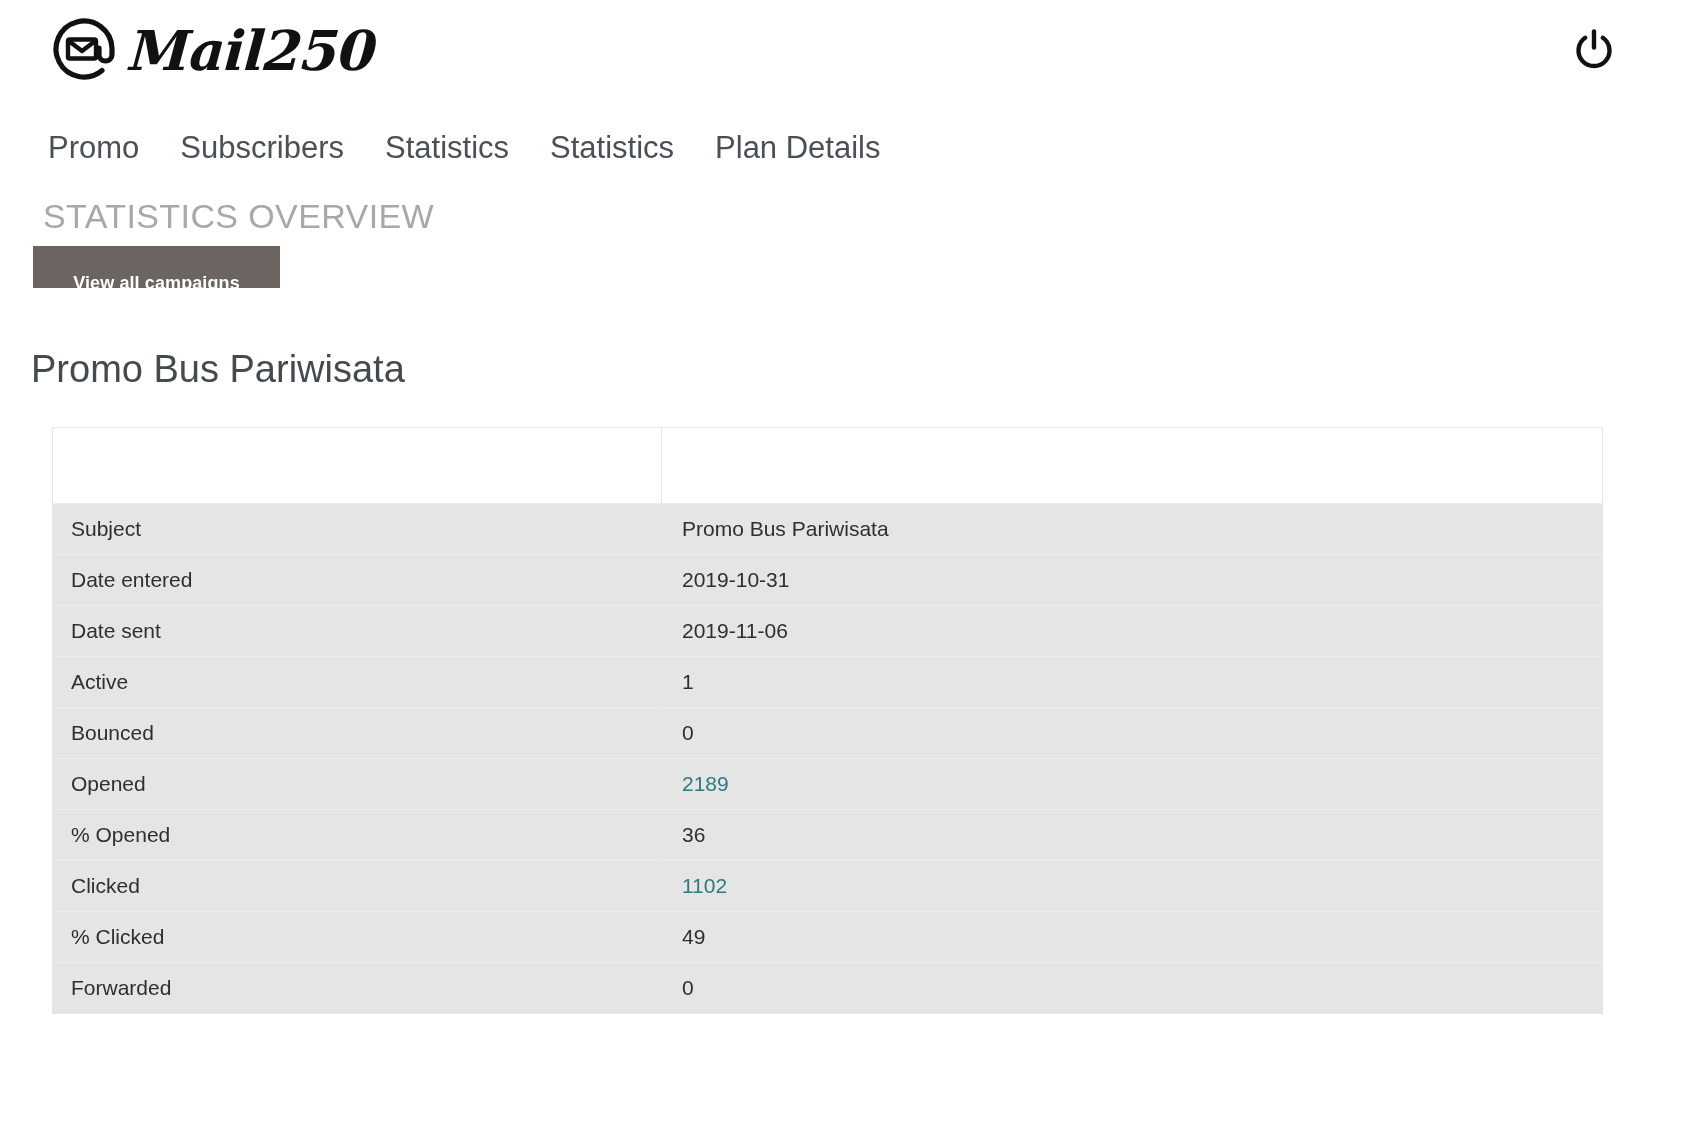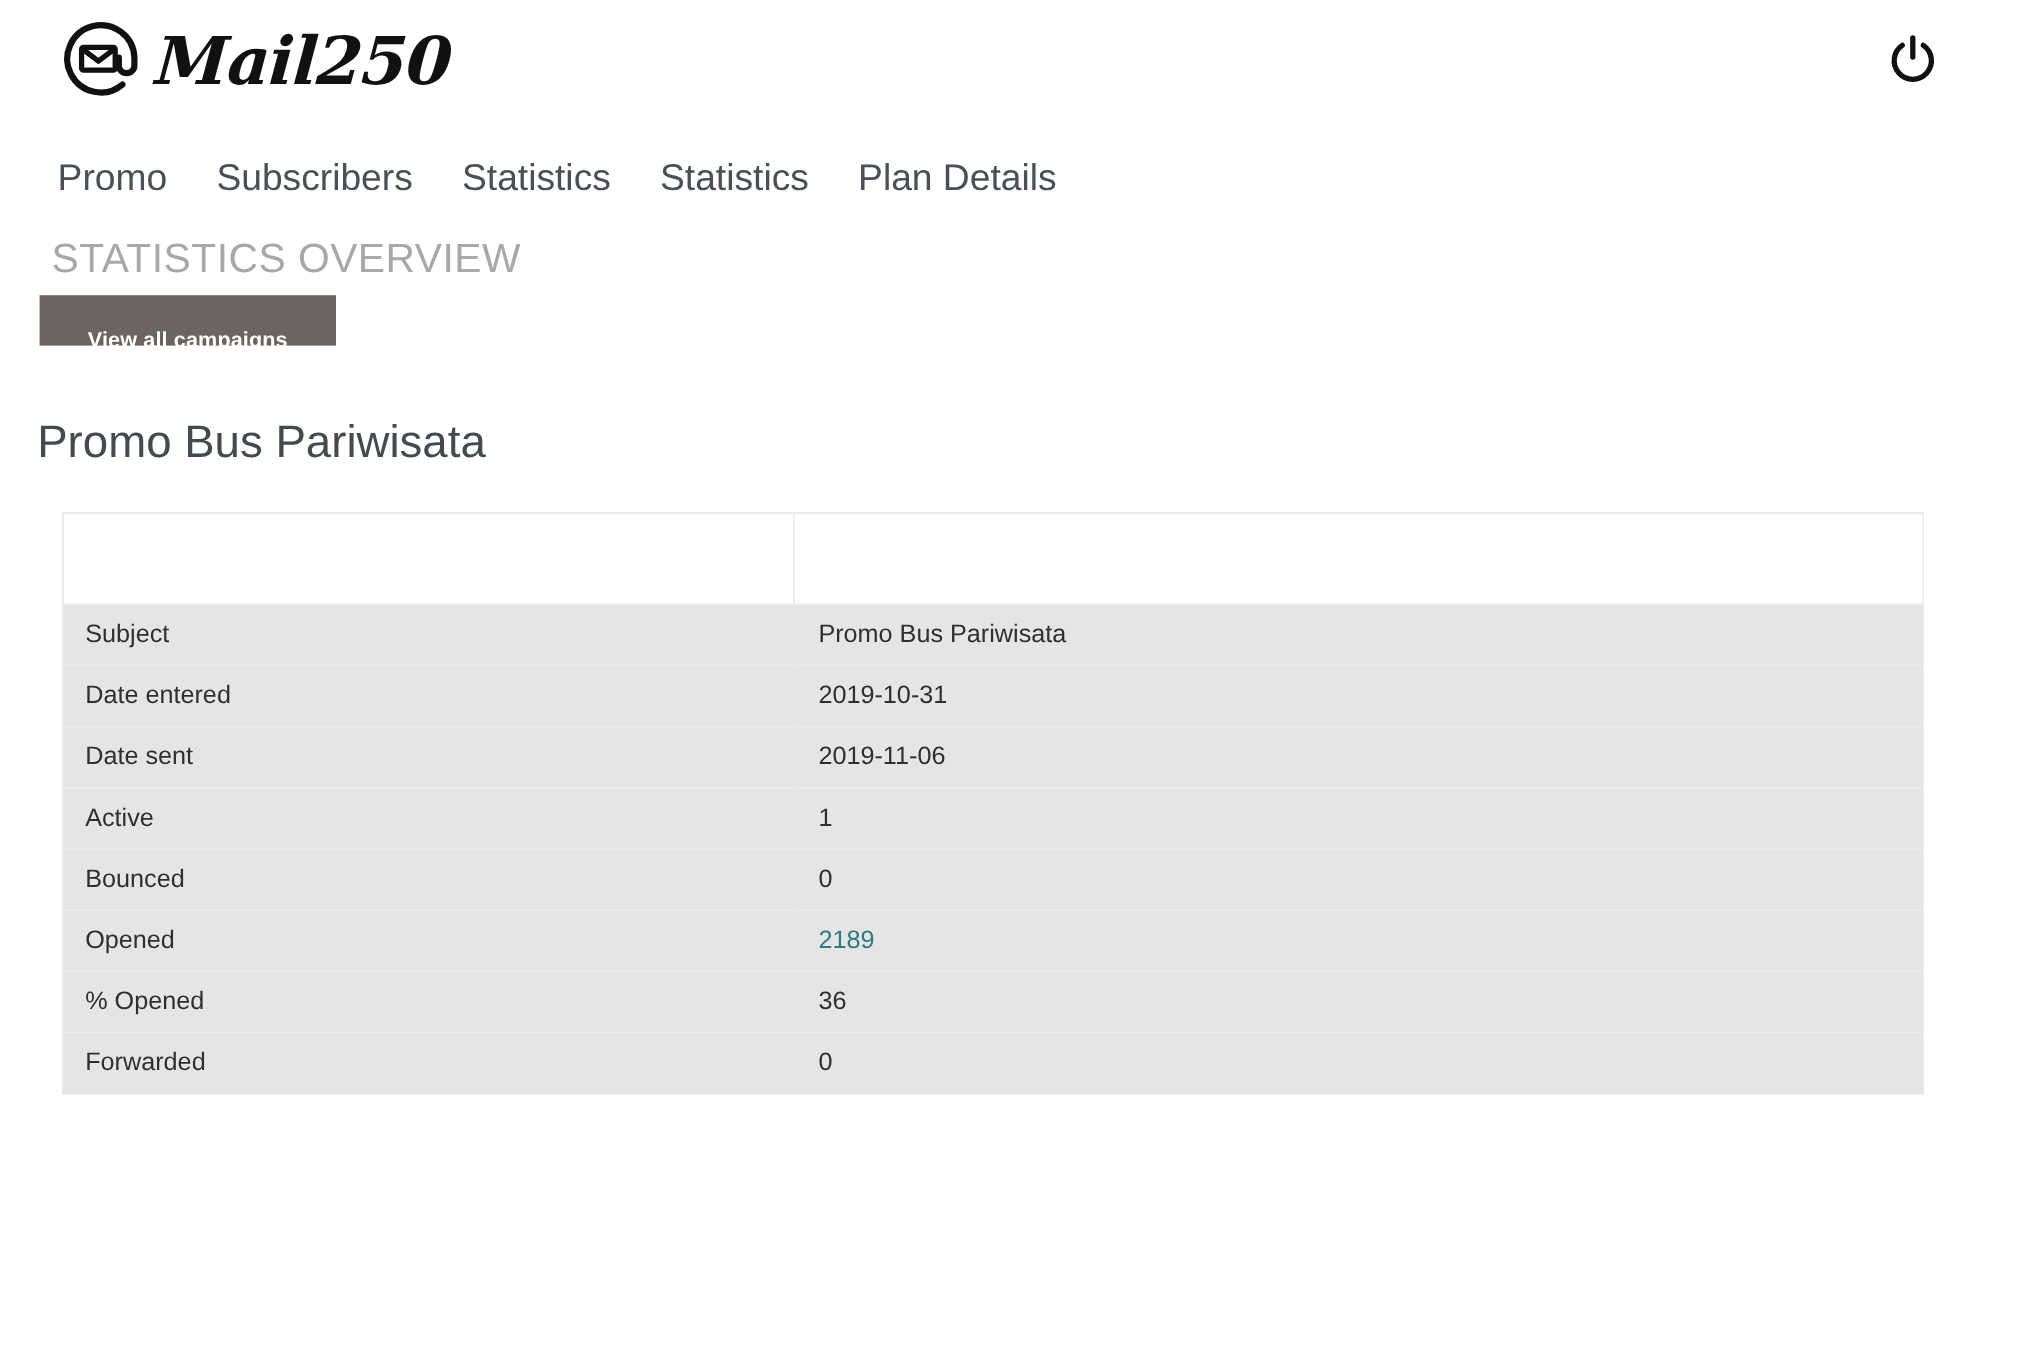--- a/index.html
+++ b/index.html
@@ -232,18 +232,26 @@
         </tr>
         <tr>
           <td class="label-cell">Opened</td>
           <td class="value-cell"><a class="cell-link" href="#">2189</a></td>
         </tr>
         <tr>
           <td class="label-cell">% Opened</td>
           <td class="value-cell">36</td>
         </tr>
         <tr>
+          <td class="label-cell">Clicked</td>
+          <td class="value-cell"><a class="cell-link" href="#">1102</a></td>
+        </tr>
+        <tr>
+          <td class="label-cell">% Clicked</td>
+          <td class="value-cell">49</td>
+        </tr>
+        <tr>
           <td class="label-cell">Forwarded</td>
           <td class="value-cell">0</td>
         </tr>
       </tbody>
   </table>
 </div>
 
 </body></html>

